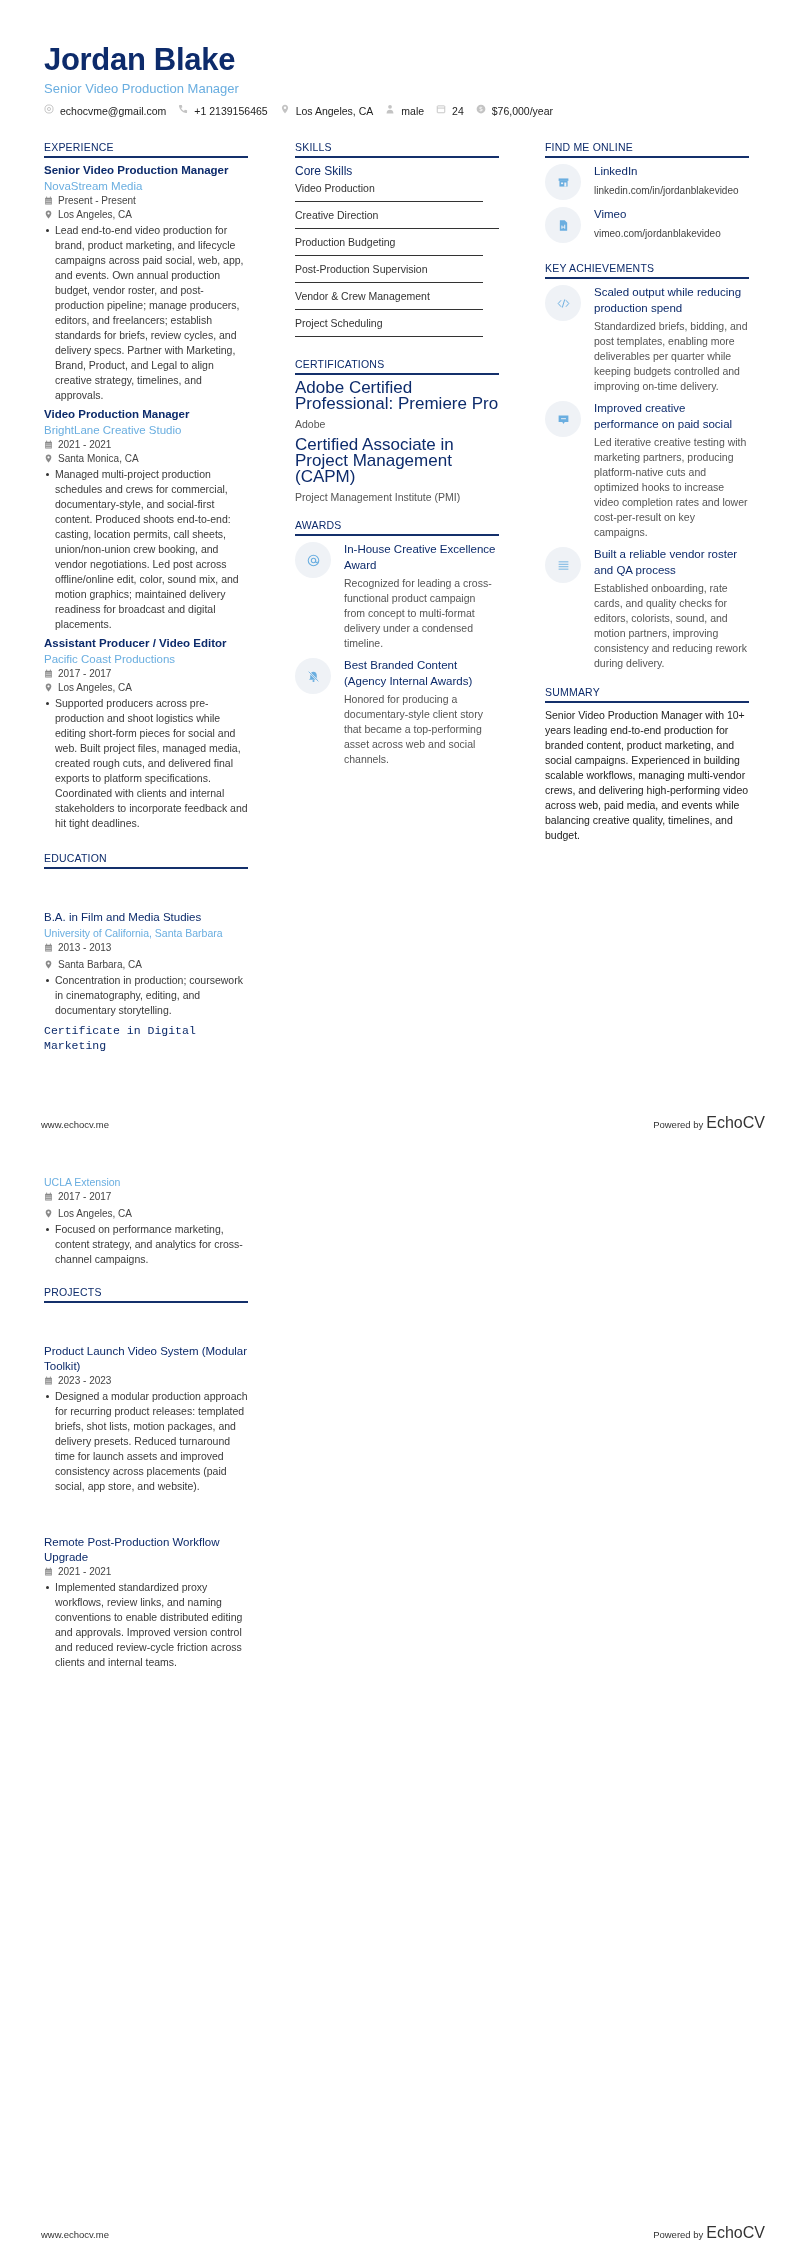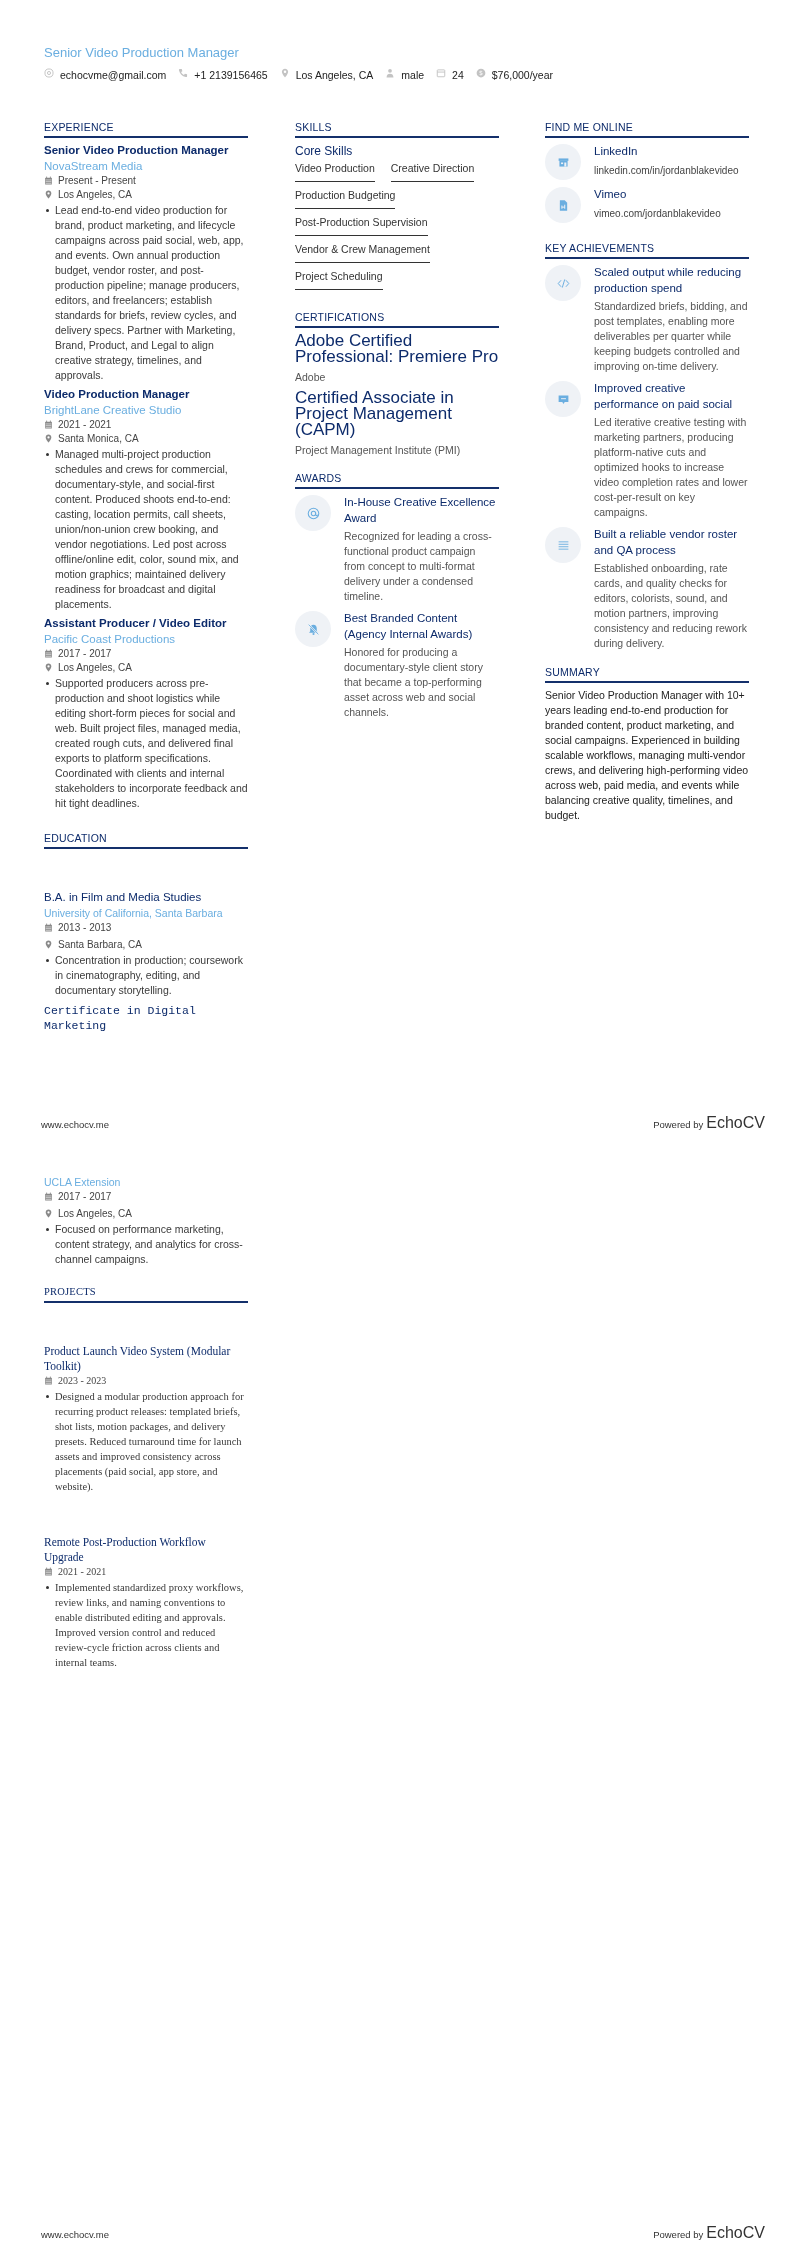--- a/index.html
+++ b/index.html
@@ -14,41 +14,41 @@
   .page2 { top: 1123px; height: 1123px; }
 
   .header { position: absolute; left: 44px; top: 42px; }
   .name { font-size: 31px; font-weight: bold; color: #0d2b6b; letter-spacing: -0.3px; line-height: 36px; }
   .headline { font-size: 13px; color: #6aaee0; margin-top: 2px; line-height: 18px; }
   .contact { display: flex; align-items: center; margin-top: 6px; font-size: 10.5px; color: #222; line-height: 14px; }
   .contact-item { display: flex; align-items: flex-start; margin-right: 12px; }
   .cicon { display: inline-flex; width: 10px; height: 10px; margin-right: 6px; color: #c3c3c3; align-items: center; justify-content: center; }
   .cicon svg { width: 10px; height: 10px; }
 
-  .col { position: absolute; top: 120px; }
+  .col { position: absolute; top: 140px; }
   .col-left { left: 44px; width: 204px; }
   .col-mid { left: 295px; width: 204px; }
   .col-right { left: 545px; width: 204px; }
 
   .sec-title { font-size: 10.5px; color: #0d2b6b; text-transform: uppercase; letter-spacing: 0.2px; line-height: 14px; padding-bottom: 2px; border-bottom: 2px solid #14306b; margin-bottom: 5px; }
   .sec { margin-bottom: 14px; }
 
   .item-title { font-size: 11.5px; font-weight: bold; color: #0d2b6b; line-height: 15px; }
   .item-title.normal { font-weight: normal; margin-top: 41px; }
   .item-sub { font-size: 11.5px; color: #6aaee0; line-height: 16px; }
   .meta { display: flex; align-items: center; font-size: 10px; color: #444; line-height: 14px; }
   .meta .micon { width: 10px; height: 10px; margin-right: 4px; color: #888; display: inline-flex; }
   .meta .micon svg { width: 9px; height: 9px; }
   .bullets { list-style: none; margin-top: 1px; margin-bottom: 4px; }
   .bullets li { position: relative; padding-left: 11px; font-size: 10.5px; color: #3a3a3a; line-height: 15px; }
   .bullets li::before { content: ""; position: absolute; left: 2px; top: 6px; width: 3px; height: 3px; border-radius: 50%; background: #333; }
   .entry { margin-bottom: 4px; }
 
   .sk-group { font-size: 12px; color: #0d2b6b; line-height: 17px; margin-bottom: 1px; }
-  .skills { display: flex; flex-wrap: wrap; }
+  .skills { display: flex; flex-wrap: wrap; flex-direction: column; }
   .skill { font-size: 10.5px; color: #333; line-height: 14px; padding-bottom: 6px; border-bottom: 1.5px solid #333; margin-right: 16px; margin-bottom: 6px; }
 
   .cert-title { font-size: 17px; color: #0d2b6b; line-height: 16px; }
   .cert-org { font-size: 10.5px; color: #555; line-height: 14px; margin-top: 5px; margin-bottom: 6px; }
 
   .icon-entry { display: flex; margin-bottom: 6px; }
   .circle { flex: 0 0 36px; width: 36px; height: 36px; border-radius: 50%; background: #eff2f6; display: flex; align-items: center; justify-content: center; color: #6aaee0; margin-right: 13px; margin-top: 1px; }
   .circle svg { width: 13px; height: 13px; }
   .icon-body { flex: 1; min-width: 0; }
   .ib-title { font-size: 11.5px; color: #0d2b6b; line-height: 16px; }
@@ -60,20 +60,21 @@
   .footer { position: absolute; left: 41px; right: 29px; display: flex; justify-content: space-between; align-items: baseline; font-size: 9.5px; color: #333; }
   .footer .brand { font-size: 16px; color: #333; margin-left: 3px; }
   .powered { display: flex; align-items: baseline; }
 </style>
 </head>
 <body>
 
 <div class="page page1">
 
   <div class="header">
+    <div class="name">Jordan Blake</div>
     <div class="headline">Senior Video Production Manager</div>
     <div class="contact">
       <span class="contact-item">
         <span class="cicon">
             <svg viewBox="0 0 16 16">
               <circle cx="8" cy="8" r="6.5" fill="none" stroke="currentColor" stroke-width="1.5"></circle>
               <circle cx="8" cy="8" r="2.5" fill="none" stroke="currentColor" stroke-width="1.5"></circle>
             </svg>
           </span>
         <span>echocvme@gmail.com</span>
@@ -435,21 +436,21 @@
               <circle cx="8" cy="6" r="2" fill="#fff"></circle>
             </svg>
           </span>
         <span>Los Angeles, CA</span>
       </div>
       <ul class="bullets">
         <li>Focused on performance marketing, content strategy, and analytics for cross-channel campaigns.</li>
       </ul>
     </div>
 
-    <div class="sec" style="margin-top:18px;font-family:Liberation Serif, serif;">
+    <div class="sec" style="margin-top:18px;">
       <div class="sec-title">PROJECTS</div>
       <div class="entry">
         <div class="item-title normal">Product Launch Video System (Modular Toolkit)</div>
         <div class="meta">
           <span class="micon">
               <svg viewBox="0 0 16 16">
                 <rect x="2" y="3" width="12" height="12" rx="1" fill="currentColor"></rect>
                 <rect x="4" y="1" width="1.5" height="3" fill="currentColor"></rect>
                 <rect x="10.5" y="1" width="1.5" height="3" fill="currentColor"></rect>
                 <g stroke="#fff" stroke-width="1">

